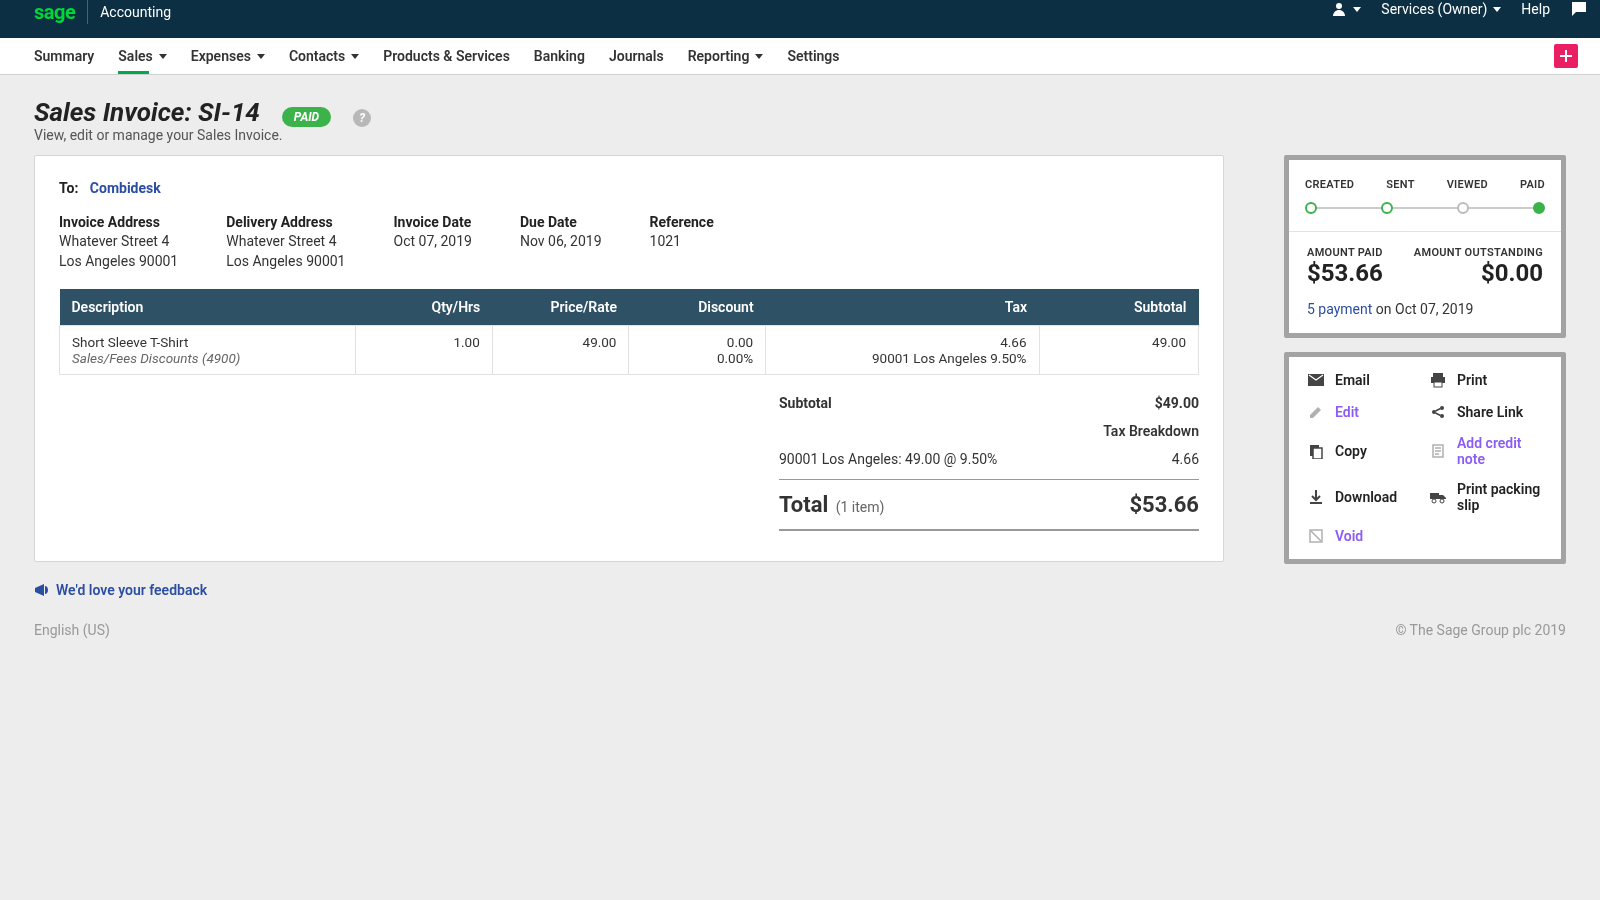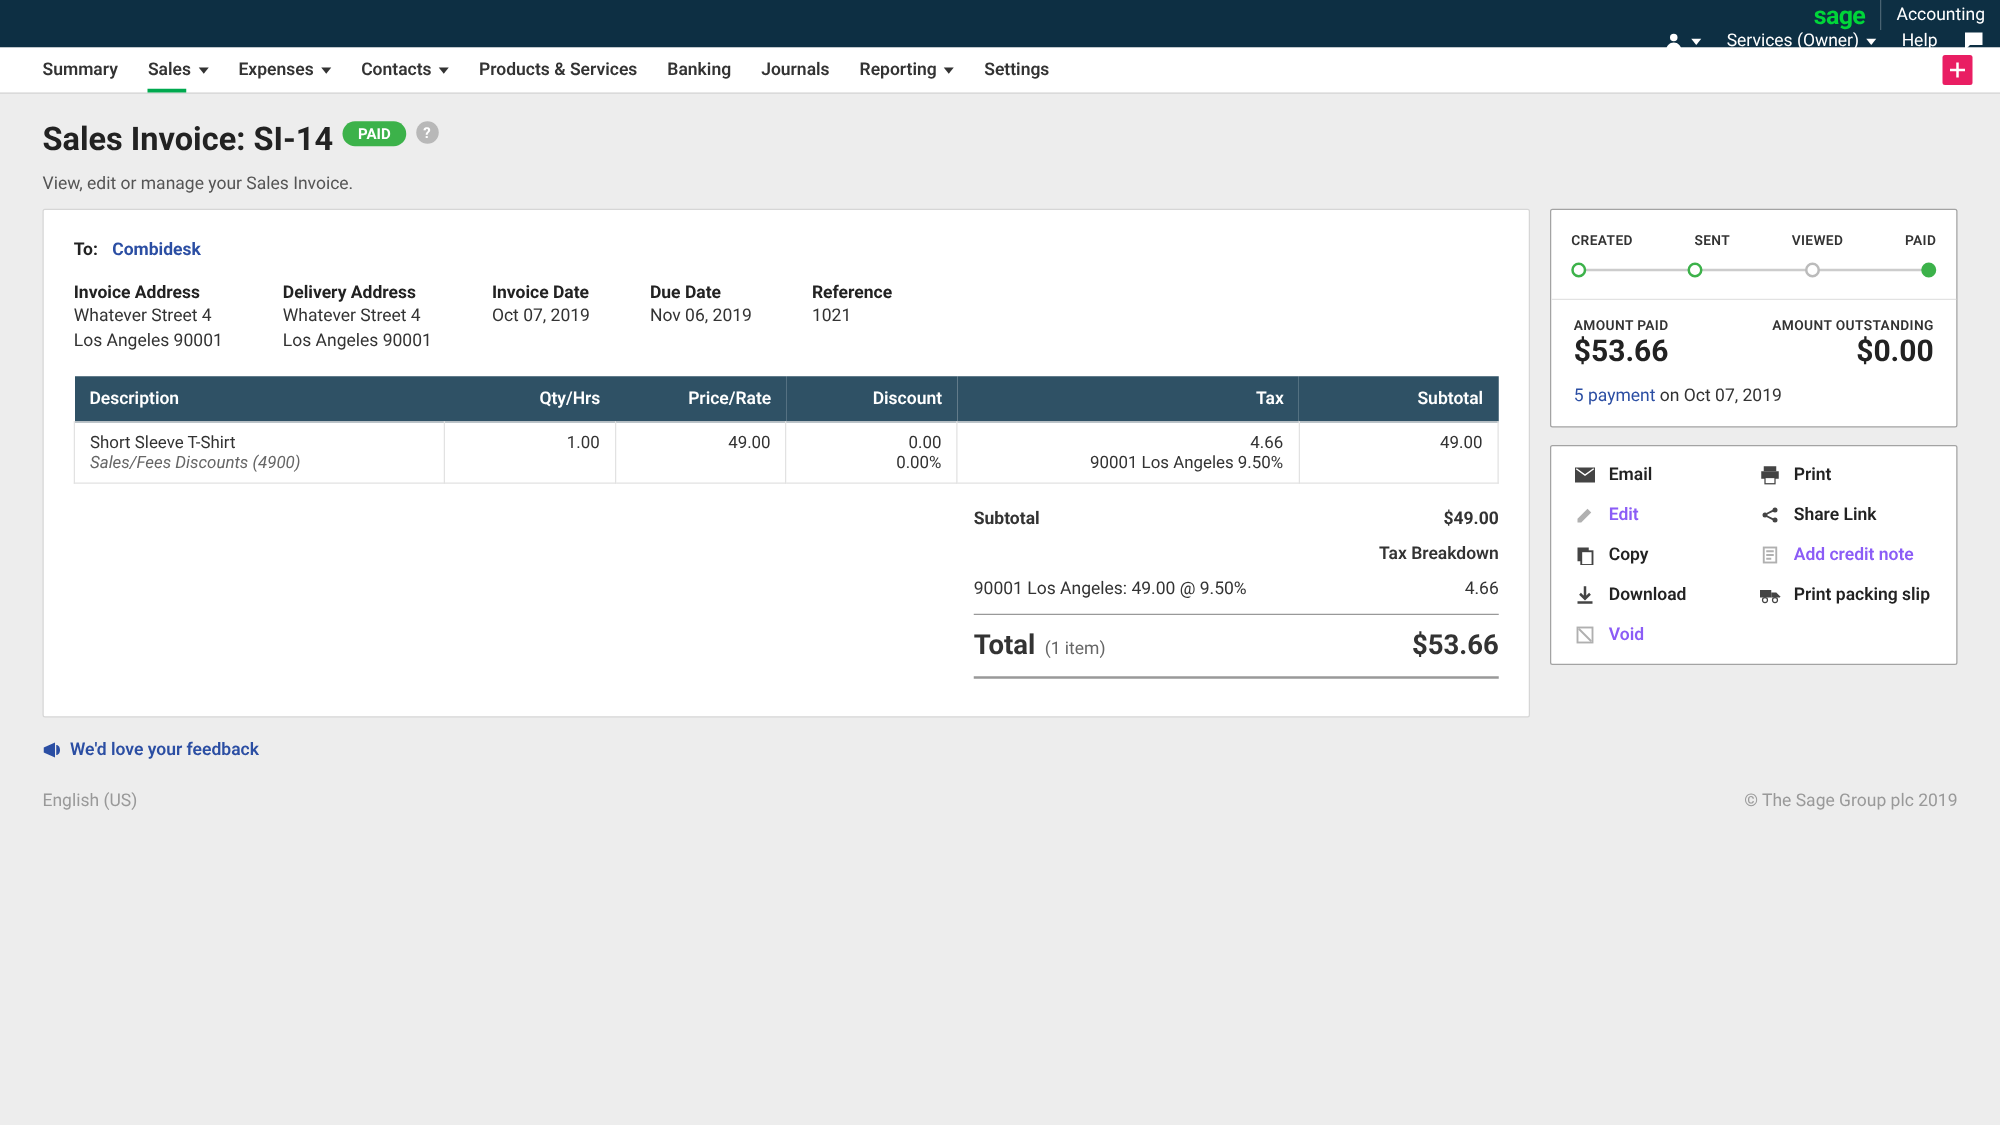--- a/index.html
+++ b/index.html
@@ -1,47 +1,47 @@
 <!DOCTYPE html>
 <html><head>
 <meta charset="utf-8">
 <style>
 * { margin: 0; padding: 0; box-sizing: border-box; }
 body { font-family: -apple-system, BlinkMacSystemFont, "Segoe UI", Roboto, "Helvetica Neue", Arial, sans-serif; background: #ededed; color: #333; font-size: 14px; }
 
 
-.topbar { background: #0d2f43; height: 38px; display: flex; align-items: flex-end; padding: 0 12px 0 34px; color: #fff; flex-direction: column; }
+.topbar { background: #0d2f43; height: 38px; display: flex; align-items: flex-start; padding: 0 12px 0 34px; color: #fff; }
 .topbar .brand { display: flex; align-items: center; gap: 12px; }
 .topbar .logo { color: #00d639; font-weight: 700; font-size: 20px; letter-spacing: -0.5px; }
 .topbar .divider { width: 1px; height: 24px; background: rgba(255,255,255,0.25); }
 .topbar .product { color: #fff; font-size: 14px; }
 .topbar .right { margin-left: auto; display: flex; align-items: center; gap: 20px; }
 .topbar .right-item { display: flex; align-items: center; gap: 6px; cursor: pointer; font-size: 14px; }
 .caret-down { width: 0; height: 0; border-left: 4px solid transparent; border-right: 4px solid transparent; border-top: 5px solid currentColor; display:inline-block; }
 
 
 .navbar { background: #fff; height: 37px; display: flex; align-items: stretch; padding: 0 22px 0 34px; border-bottom: 1px solid #cfcfcf; }
 .navbar .nav-item { display: flex; align-items: center; gap: 6px; padding: 0 12px; cursor: pointer; color: #333; font-weight: 600; font-size: 14px; position: relative; }
 .navbar .nav-item.active::after { content: ""; position: absolute; left: 12px; right: 30px; bottom: 0; height: 3px; background: #00a94f; }
 .navbar .nav-item:first-child { padding-left: 0; }
 .navbar .quick-add { margin-left: auto; align-self: center; width: 24px; height: 24px; background: #e91e63; color: #fff; display: flex; align-items: center; justify-content: center; border-radius: 2px; font-size: 18px; font-weight: bold; cursor: pointer; }
 
 
 .page { padding: 22px 34px 12px; }
-.page-header { display: flex; align-items: flex-start; gap: 8px; }
+.page-header { display: flex; align-items: flex-end; gap: 22px; font-style: italic; }
 .page-title { font-size: 26px; font-weight: 700; color: #222; }
 .badge-paid { background: #3cb24a; color: #fff; border-radius: 12px; padding: 3px 12px; font-size: 12px; font-weight: 700; text-transform: uppercase; }
 .help-icon { width: 18px; height: 18px; border-radius: 50%; background: #b8b8b8; color: #fff; display: flex; align-items: center; justify-content: center; font-size: 12px; font-weight: bold; cursor: pointer; }
-.page-sub { color: #555; margin-top: 12px; font-size: 14px; }
+.page-sub { color: #555; margin-top: 0; font-size: 14px; }
 
 
 .layout { display: flex; gap: 16px; padding: 0 34px 18px; align-items: flex-start; }
 .main-card { flex: 1; background: #fff; border: 1px solid #d6d6d6; border-radius: 2px; padding: 24px; }
 .side { width: 326px; display: flex; flex-direction: column; gap: 14px; }
-.side-card { background: #fff; border: 1px solid #a3a3a3; border-radius: 2px; }
+.side-card { background: #fff; border: 5px solid #a3a3a3; border-radius: 2px; margin-left: 44px; }
 
 
 .to-row { margin-bottom: 18px; }
 .to-label { font-weight: 700; color: #222; margin-right: 8px; }
 .to-link { color: #2b4ea3; font-weight: 700; cursor: pointer; }
 .info-grid { display: flex; gap: 48px; margin-bottom: 18px; }
 .info-block .info-label { font-weight: 700; color: #222; margin-bottom: 2px; font-size: 14px; }
 .info-block .info-line { color: #333; font-size: 14px; line-height: 1.4; }
 
 

